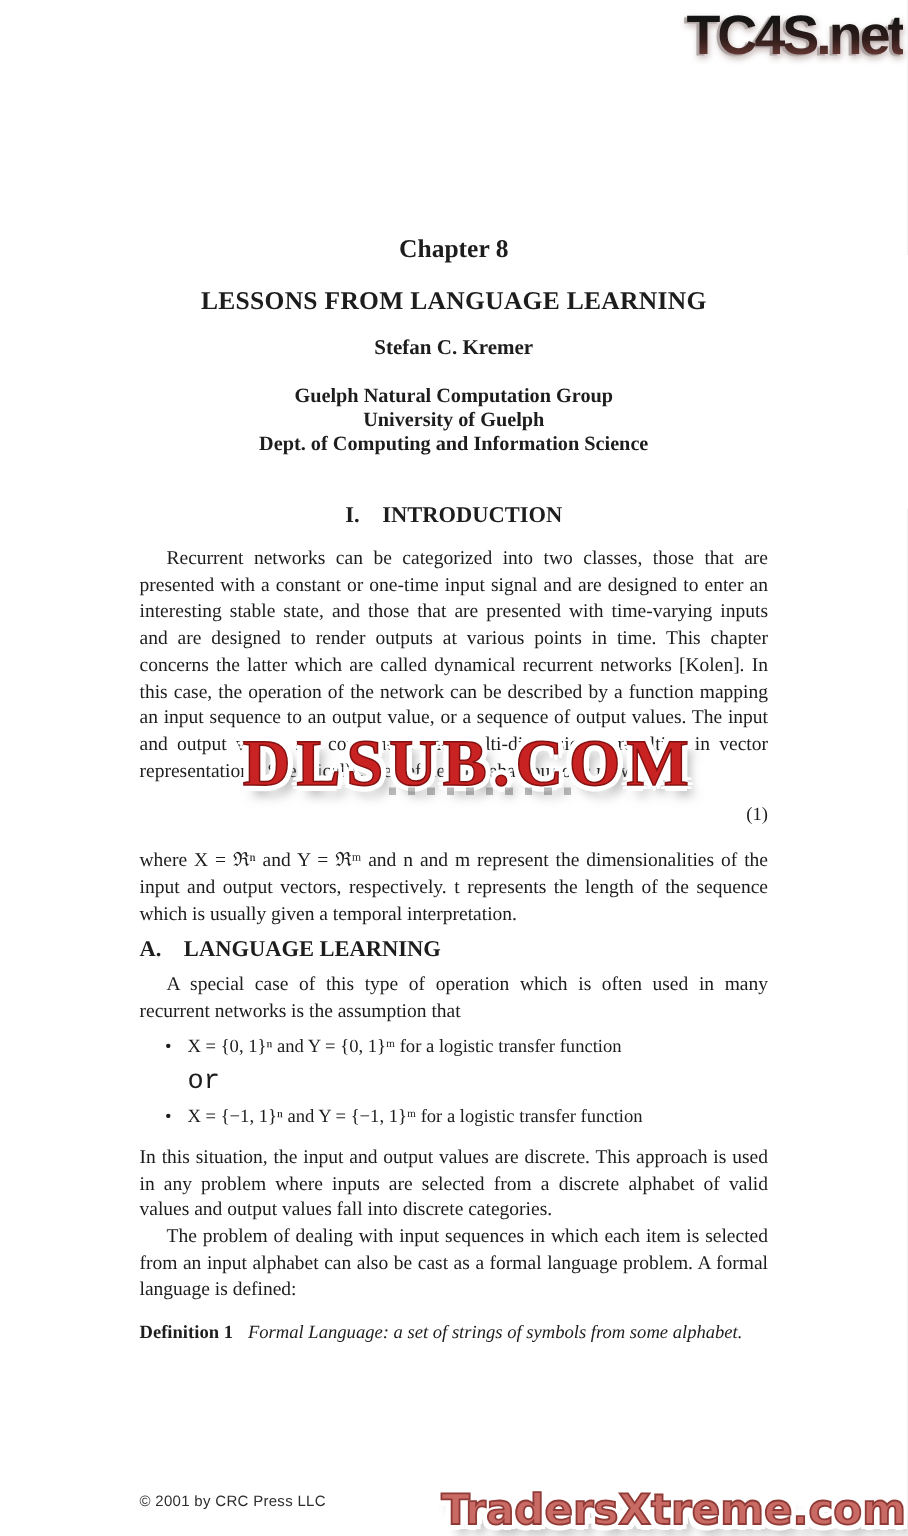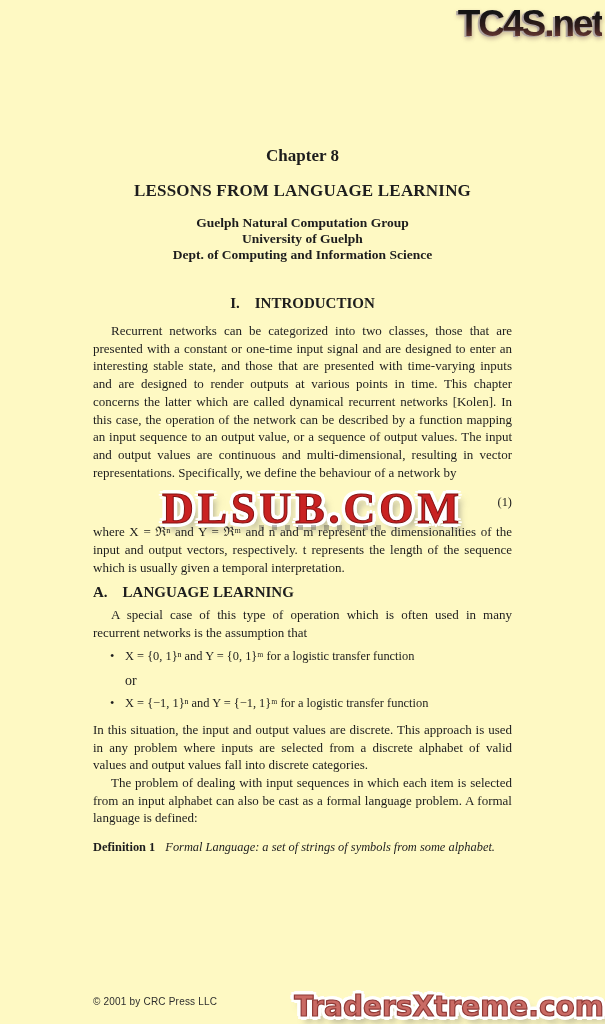--- a/index.html
+++ b/index.html
@@ -1,41 +1,41 @@
 <!DOCTYPE html>
 <html><head>
 <meta charset="utf-8">
 <style>
   html,body{margin:0;padding:0;background:#e8e8e8;}
   .page{
     position:relative; width:605px; height:1024px; margin:0 auto;
-    background:#fef9c3; overflow:hidden;
+    background:#ffffff; overflow:hidden;
     font-family:"Liberation Serif", serif; color:#1d1d1d;
   }
-  .content{position:absolute; left:93px; top:146px; width:419px;}
+  .content{position:absolute; left:93px; top:156px; width:419px;}
 
   .chapter{font-size:17px; line-height:20px; font-weight:bold; text-align:center; margin:0 0 15px;}
   .title{font-size:17px; line-height:20px; font-weight:bold; text-align:center; margin:0 0 13px; letter-spacing:.2px;}
   .author{font-size:14px; line-height:17px; font-weight:bold; text-align:center; margin:0 0 15px;}
   .affil{font-size:13.5px; line-height:16px; font-weight:bold; text-align:center; margin:14px 0 32px;}
   .affil div{margin:0;}
 
   .sec-center{font-size:15px; line-height:17px; font-weight:bold; text-align:center; margin:0 0 10px;}
   .sec-left{font-size:15px; line-height:17px; font-weight:bold; text-align:left; margin:8px 0 5px;}
 
   .body-p{font-size:13px; line-height:17.7px; margin:0; text-align:justify;}
   .indent{text-indent:18px;}
 
   .eq-row{position:relative; height:34px; margin:4px 0 4px;}
   .eq-num{position:absolute; right:0; top:50%; transform:translateY(-50%); font-size:12.4px;}
 
   .bullets{margin:6px 0 8px;}
   .bullet-row{display:flex; padding-left:17px; font-size:12.4px; line-height:17.7px;}
   .bullet-glyph{width:15px; flex:0 0 15px;}
-  .or-row{margin:6px 0 6px 32px; font-size:14px; line-height:17.7px;}
+  .or-row{margin:6px 0 6px 32px; font-size:18px; line-height:17.7px;font-family:Liberation Mono, monospace;}
 
   .definition{margin-top:12px; font-size:12.4px; line-height:17.7px;}
   .def-label{font-weight:bold; margin-right:10px;}
   .def-text{font-style:italic;}
 
   .footer{position:absolute; left:93px; bottom:17px; font-family:"Liberation Sans", sans-serif;
     font-size:10px; color:#2e2e2e; letter-spacing:.2px;}
 
   
   .wm-tc4s{
@@ -75,20 +75,21 @@
 <div class="page">
 
   <div class="wm-tc4s">TC4S.net</div>
 
   <div class="content">
 
     <div class="chapter">Chapter 8</div>
 
     <div class="title">LESSONS FROM LANGUAGE LEARNING</div>
 
+    <div class="author">Stefan C. Kremer</div>
 
     <div class="affil">
       <div>Guelph Natural Computation Group</div>
       <div>University of Guelph</div>
       <div>Dept. of Computing and Information Science</div>
     </div>
 
     <div class="sec-center">I. INTRODUCTION</div>
 
     <p class="body-p indent">Recurrent networks can be categorized into two classes, those that are presented with a constant or one-time input signal and are designed to enter an interesting stable state, and those that are presented with time-varying inputs and are designed to render outputs at various points in time. This chapter concerns the latter which are called dynamical recurrent networks [Kolen]. In this case, the operation of the network can be described by a function mapping an input sequence to an output value, or a sequence of output values. The input and output values are continuous and multi-dimensional, resulting in vector representations. Specifically, we define the behaviour of a network by</p>

